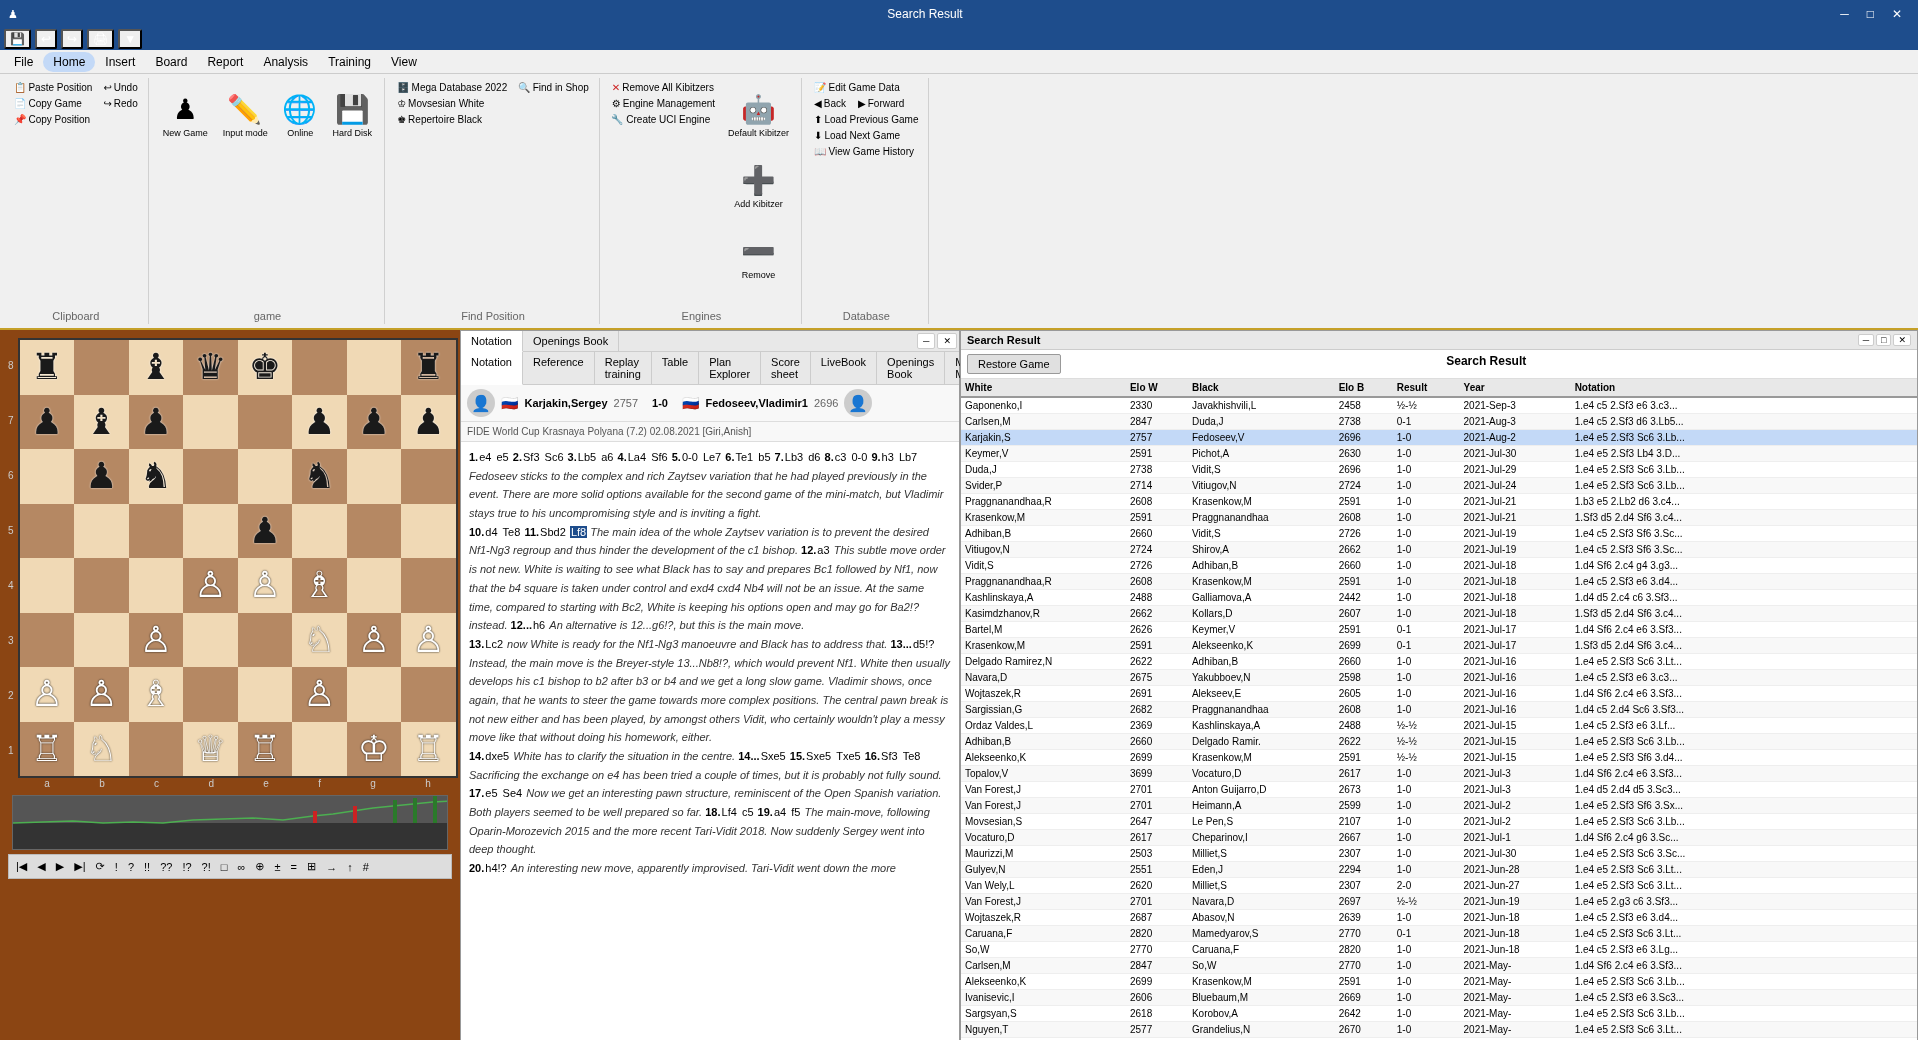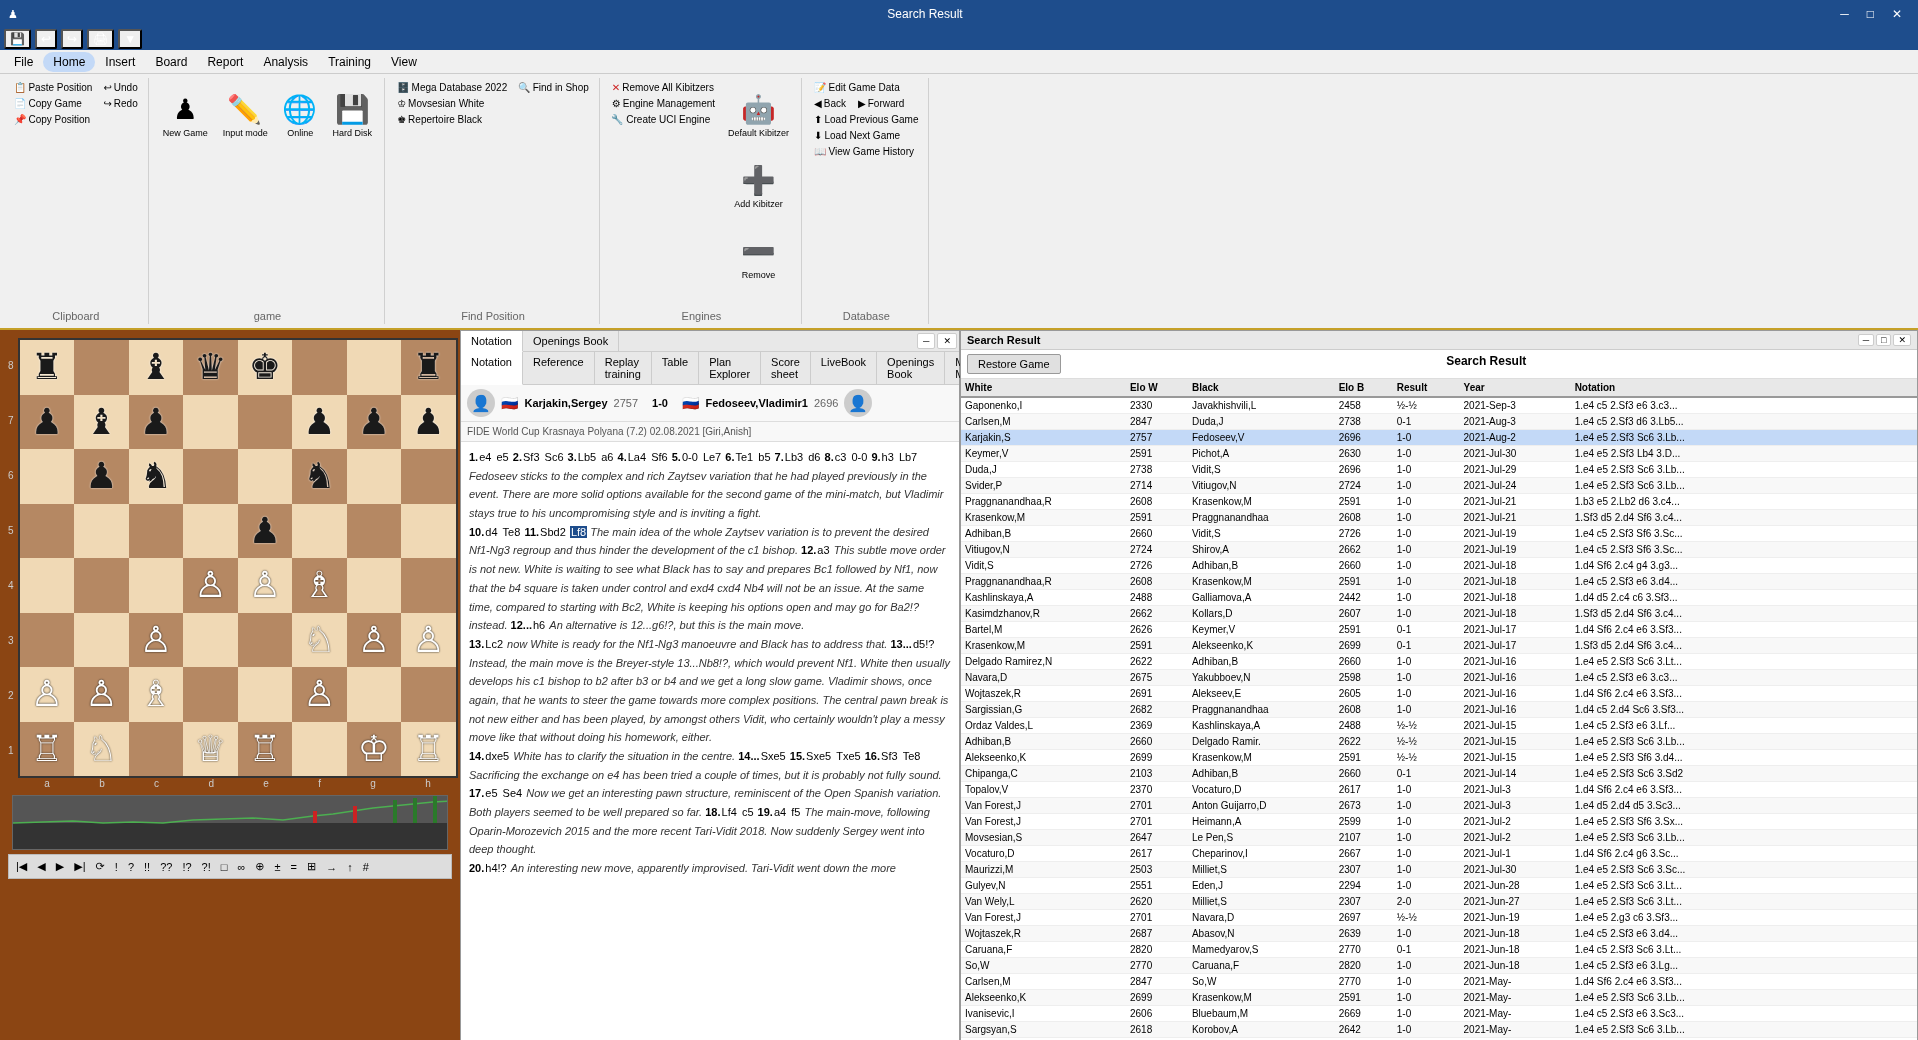--- a/index.html
+++ b/index.html
@@ -810,31 +810,22 @@
             <tr>
               <td>Alekseenko,K</td>
               <td>2699</td>
               <td>Krasenkow,M</td>
               <td>2591</td>
               <td>½-½</td>
               <td>2021-Jul-15</td>
               <td>1.e4 e5 2.Sf3 Sf6 3.d4...</td>
             </tr>
             <tr>
-              <td>Chipanga,C</td>
-              <td>2103</td>
-              <td>Adhiban,B</td>
-              <td>2660</td>
-              <td>0-1</td>
-              <td>2021-Jul-14</td>
-              <td>1.e4 e5 2.Sf3 Sc6 3.Sd2</td>
-            </tr>
-            <tr>
               <td>Topalov,V</td>
-              <td>2370</td>
+              <td>3699</td>
               <td>Vocaturo,D</td>
               <td>2617</td>
               <td>1-0</td>
               <td>2021-Jul-3</td>
               <td>1.d4 Sf6 2.c4 e6 3.Sf3...</td>
             </tr>
             <tr>
               <td>Van Forest,J</td>
               <td>2701</td>
               <td>Anton Guijarro,D</td>

